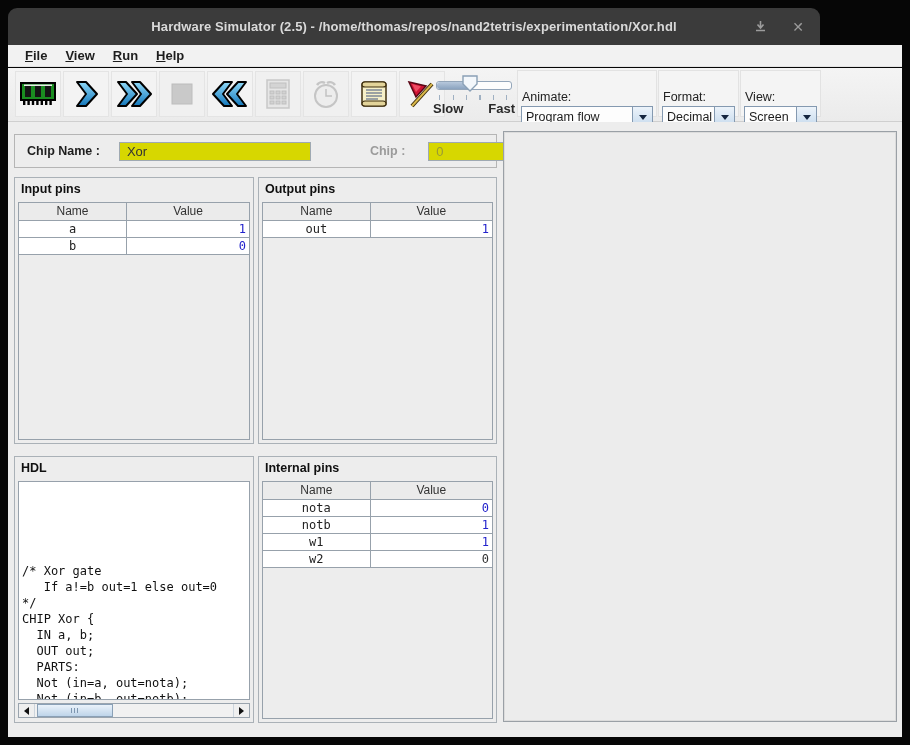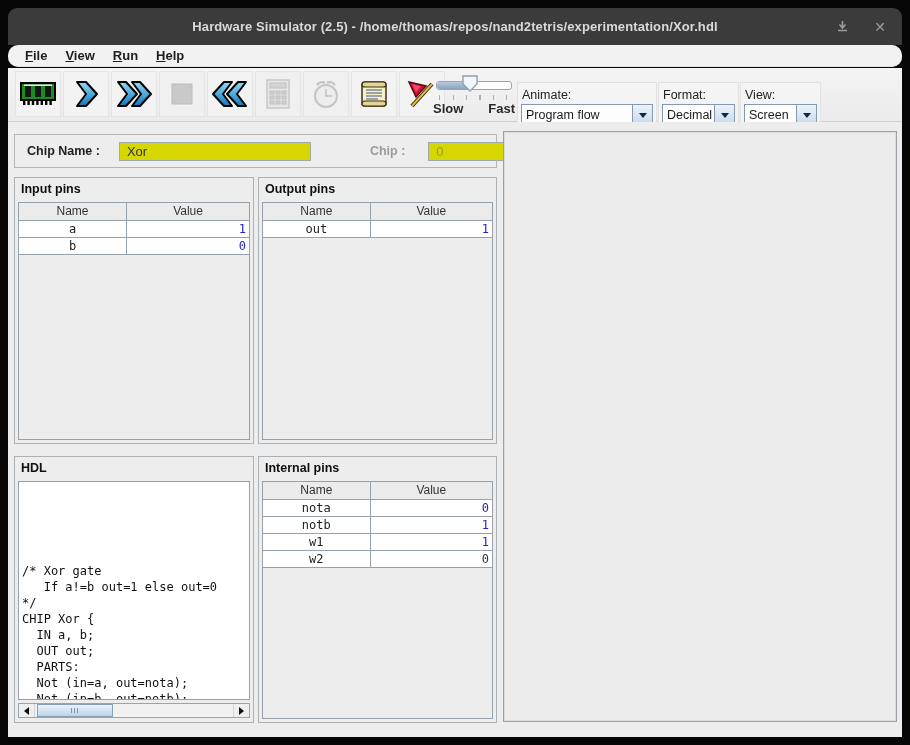--- a/index.html
+++ b/index.html
@@ -4,36 +4,36 @@
 <style>
   html,body{margin:0;padding:0;}
   body{
     width:910px;height:745px;position:relative;overflow:hidden;
     background:#060606;
     font-family:"Liberation Sans","DejaVu Sans",sans-serif;
     -webkit-font-smoothing:antialiased;
   }
   
   .titlebar{
-    position:absolute;left:8px;top:8px;width:894px;height:37px;
+    position:absolute;left:8px;top:8px;width:812px;height:37px;
     background:#3b3b3b;border-radius:9px 9px 0 0;
     display:flex;align-items:center;justify-content:center;
   }
   .titlebar-title{
     color:#d9d9d9;font-weight:bold;font-size:13px;letter-spacing:.1px;
     white-space:nowrap;
   }
   .win-controls{position:absolute;right:14px;top:0;height:37px;display:flex;align-items:center;gap:22px;}
   .win-btn{width:16px;height:16px;display:flex;align-items:center;justify-content:center;cursor:default;}
   .close-x{color:#9c9c9c;font-size:14px;font-weight:bold;line-height:1;}
   
   .menubar{
     position:absolute;left:8px;top:45px;width:894px;height:22px;
     background:#f2f2f2;border-bottom:1px solid #e3e3e3;
-    display:flex;align-items:center;padding-left:8px;box-sizing:border-box;border-radius:10px;
+    display:flex;align-items:center;padding-left:8px;box-sizing:border-box;
   }
   .menu-item{font-size:13px;font-weight:bold;color:#1d1d1d;padding:2px 9px;}
   .menu-item u{text-decoration:underline;}
   
   .toolbar{
     position:absolute;left:8px;top:68px;width:894px;height:54px;
     background:linear-gradient(#f4f4f4,#ebebeb);
     border-bottom:1px solid #cfcfcf;box-sizing:border-box;
   }
   .tb-buttons{position:absolute;left:6px;top:3px;display:flex;align-items:center;}
@@ -45,21 +45,21 @@
   
   .speed-slider{position:absolute;left:425px;top:5px;width:82px;height:44px;}
   .slider-track{position:absolute;left:3px;top:8px;width:74px;height:7px;background:#fdfdfd;border:1px solid #94a6ba;border-radius:3px;}
   .slider-fill{position:absolute;left:0;top:0;height:100%;width:46%;background:linear-gradient(#b7c8dc,#8ba3bf);border-radius:3px 0 0 3px;}
   .slider-thumb{position:absolute;left:29px;top:2px;}
   .slider-ticks{position:absolute;left:6px;top:22px;width:70px;height:5px;
     background:repeating-linear-gradient(90deg,#9fb0c2 0 1px,transparent 1px 13.5px);}
   .slider-labels{position:absolute;left:0;top:28px;width:82px;display:flex;justify-content:space-between;}
   .slider-labels span{font-size:13px;font-weight:bold;color:#2a2a2a;}
   
-  .tb-group{position:absolute;top:14px;height:47px;background:#f4f4f4;border:1px solid #e2e2e2;box-sizing:border-box;padding:4px 3px;}
+  .tb-group{position:absolute;top:2px;height:47px;background:#f4f4f4;border:1px solid #e2e2e2;box-sizing:border-box;padding:18px 3px;}
   .grp-animate{left:509px;width:140px;}
   .grp-format{left:650px;width:81px;}
   .grp-view{left:732px;width:81px;}
   .grp-label{font-size:12.5px;color:#222;margin:1px 0 2px 1px;}
   .combo{display:flex;height:23px;border:1px solid #8499b0;background:#fdfdfd;box-sizing:border-box;}
   .combo-text{flex:1;font-size:12.5px;color:#1c1c1c;padding:3px 0 0 4px;white-space:nowrap;overflow:hidden;}
   .combo-btn{width:19px;border-left:1px solid #8499b0;background:linear-gradient(#ecf3fa,#c3d8ec);display:flex;align-items:center;justify-content:center;}
   .combo-arrow{width:0;height:0;border-left:4px solid transparent;border-right:4px solid transparent;border-top:5px solid #15253f;}
   
   .content{position:absolute;left:8px;top:122px;width:894px;height:615px;background:#ededed;}

